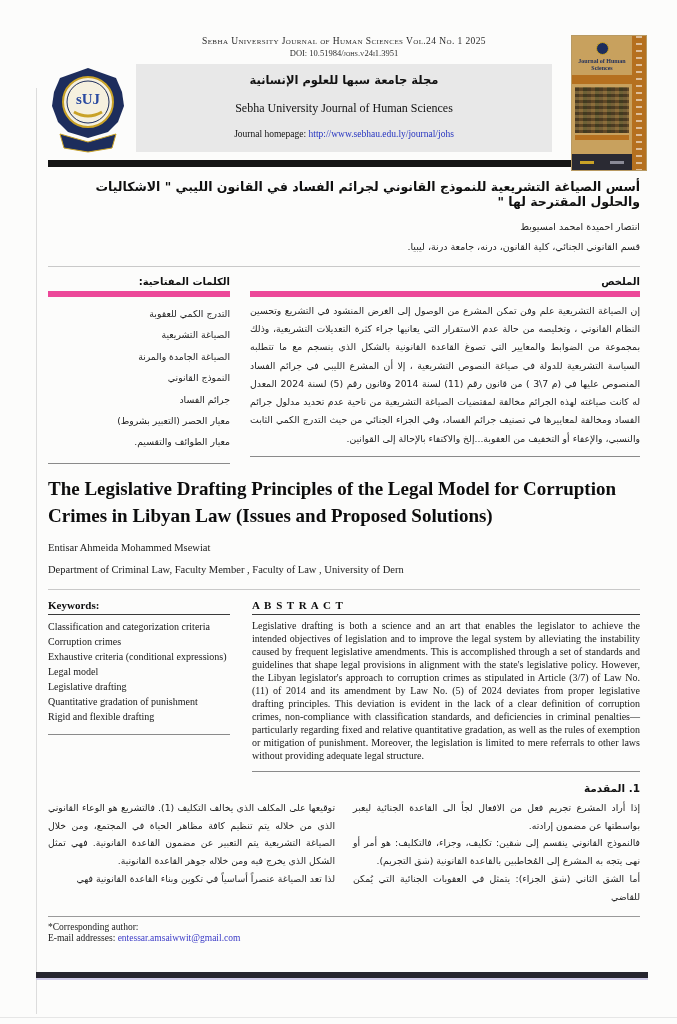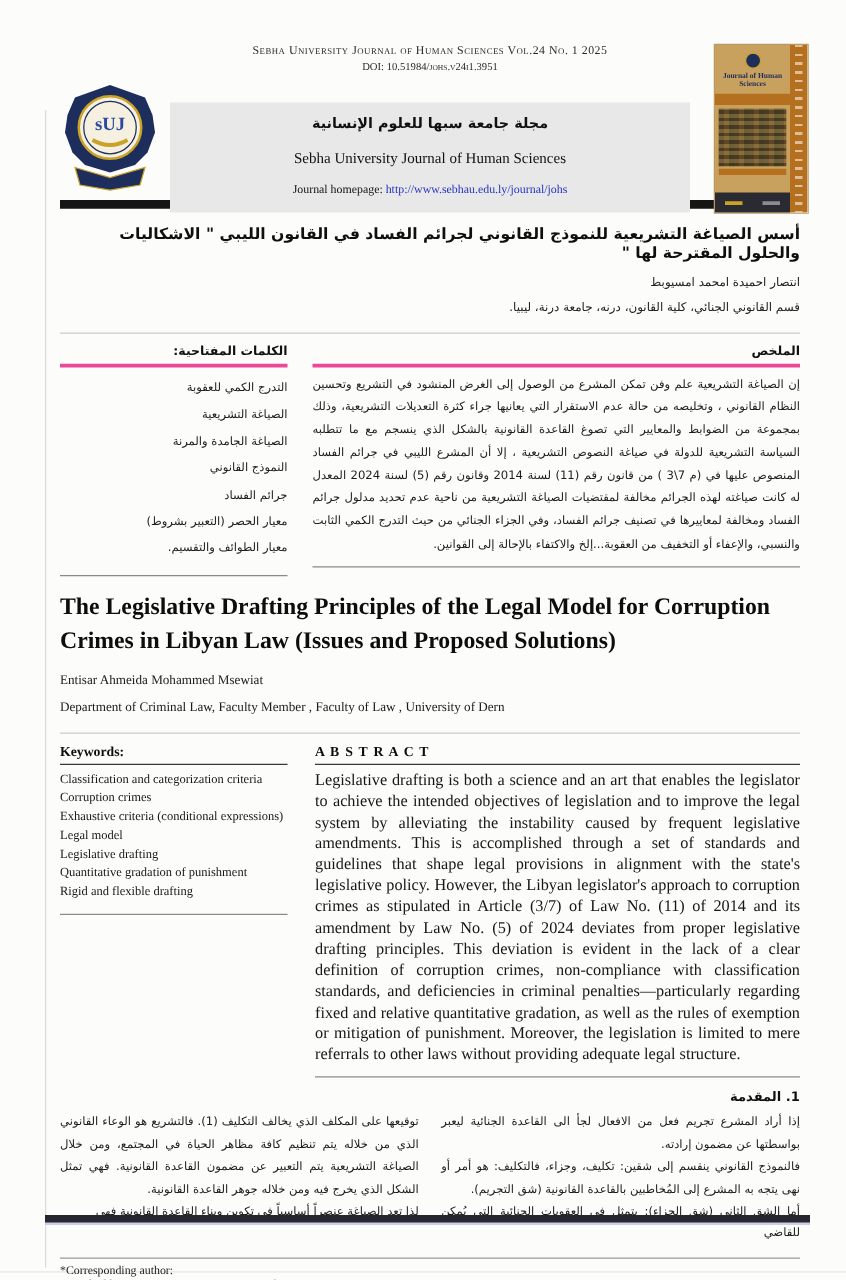--- a/index.html
+++ b/index.html
@@ -19,21 +19,21 @@
   
   .masthead { padding-top:36px; text-align:center; }
   .sc { font-variant:small-caps; }
   .mast-line1 { font-size:9.5px; letter-spacing:.4px; color:#2b2b2b; }
   .mast-line2 { font-size:8.5px; margin-top:2px; color:#2b2b2b; }
 
   
   .header-band { position:relative; margin-top:6px; height:92px; }
   .logo-wrap { position:absolute; left:-4px; top:0; width:88px; height:92px; }
   .gray-box {
-    position:absolute; left:88px; top:18px; right:88px; height:88px;
+    position:absolute; left:88px; top:0; right:88px; height:88px;
     background:#e8e8e8; text-align:center; padding-top:9px;
   }
   .jname-ar { font-family:"DejaVu Sans", sans-serif; font-weight:bold; font-size:11.5px; direction:rtl; color:#111; }
   .jname-en { font-size:12px; margin-top:14px; color:#111; }
   .homepage-line { font-size:9.5px; margin-top:13px; color:#111; }
   .homepage-link { color:#2433c0; text-decoration:none; }
 
   
   .cover { position:absolute; right:-6px; top:-28px; width:74px; height:134px; display:flex; box-shadow:0 0 0 1px #b89a63; }
   .cover-main { width:60px; background:#c8a15e; display:flex; flex-direction:column; align-items:center; }
@@ -59,37 +59,37 @@
   .title-ar { direction:rtl; text-align:right; font-family:"DejaVu Sans", sans-serif; font-weight:bold; font-size:12.5px; margin-top:12px; color:#0f0f0f; }
   .author-ar { direction:rtl; text-align:right; font-family:"DejaVu Sans", sans-serif; font-size:9.5px; margin-top:12px; color:#222; }
   .affil-ar { direction:rtl; text-align:right; font-family:"DejaVu Sans", sans-serif; font-size:9.5px; margin-top:9px; color:#222; }
 
   .thin-divider { margin-top:14px; height:1px; background:#c9c9c9; }
 
   
   .ar-block { margin-top:9px; display:flex; direction:rtl; gap:20px; }
   .ar-abstract-col { flex:1; }
   .ar-kw-col { width:182px; flex:none; }
-  .ar-col-head { font-family:"DejaVu Sans", sans-serif; font-weight:bold; font-size:10px; padding-bottom:4px; border-bottom:3px solid #ec4899; color:#111; }
+  .ar-col-head { font-family:"DejaVu Sans", sans-serif; font-weight:bold; font-size:10px; padding-bottom:4px; border-bottom:6px solid #ec4899; color:#111; }
   .ar-abstract-text { direction:rtl; text-align:justify; font-family:"DejaVu Sans", sans-serif; font-size:9.3px; line-height:1.96; margin-top:5px; color:#1c1c1c; padding-bottom:8px; border-bottom:1px solid #8a8a8a; }
   .ar-kw-list { margin-top:6px; padding-bottom:10px; border-bottom:1px solid #8a8a8a; }
   .ar-kw-item { direction:rtl; text-align:right; font-family:"DejaVu Sans", sans-serif; font-size:9.3px; line-height:2.3; color:#1c1c1c; }
 
   .title-en { font-size:19px; font-weight:bold; line-height:1.45; margin-top:11px; color:#0d0d0d; }
   .author-en { font-size:10.5px; margin-top:12px; }
   .affil-en { font-size:10.5px; margin-top:11px; }
 
   .en-block { margin-top:9px; display:flex; gap:22px; }
   .en-kw-col { width:182px; flex:none; }
   .en-abstract-col { flex:1; }
   .en-col-head { font-weight:bold; font-size:11px; padding-bottom:3px; border-bottom:1.5px solid #3a3a3a; color:#0d0d0d; }
   .en-head-abs { letter-spacing:1px; }
   .en-kw-list { margin-top:4px; padding-bottom:10px; border-bottom:1px solid #8a8a8a; }
   .en-kw-item { font-size:10px; line-height:1.5; text-align:justify; color:#161616; }
-  .en-abstract-text { font-size:13px; line-height:1.3; text-align:justify; margin-top:4px; padding-bottom:9px; border-bottom:1px solid #8a8a8a; color:#161616; }
+  .en-abstract-text { font-size:10px; line-height:1.3; text-align:justify; margin-top:4px; padding-bottom:9px; border-bottom:1px solid #8a8a8a; color:#161616; }
 
   
   .intro { margin-top:10px; }
   .intro-head { direction:rtl; text-align:right; font-family:"DejaVu Sans", sans-serif; font-weight:bold; font-size:10.5px; color:#111; }
   .intro-cols { display:flex; direction:rtl; gap:18px; margin-top:5px; }
   .intro-col { flex:1; }
   .intro-col p { direction:rtl; text-align:justify; font-family:"DejaVu Sans", sans-serif; font-size:9.3px; line-height:1.92; color:#1c1c1c; }
 
   .footnote-rule { margin-top:10px; height:1px; background:#9a9a9a; }
   .footer-block { margin-top:5px; }

